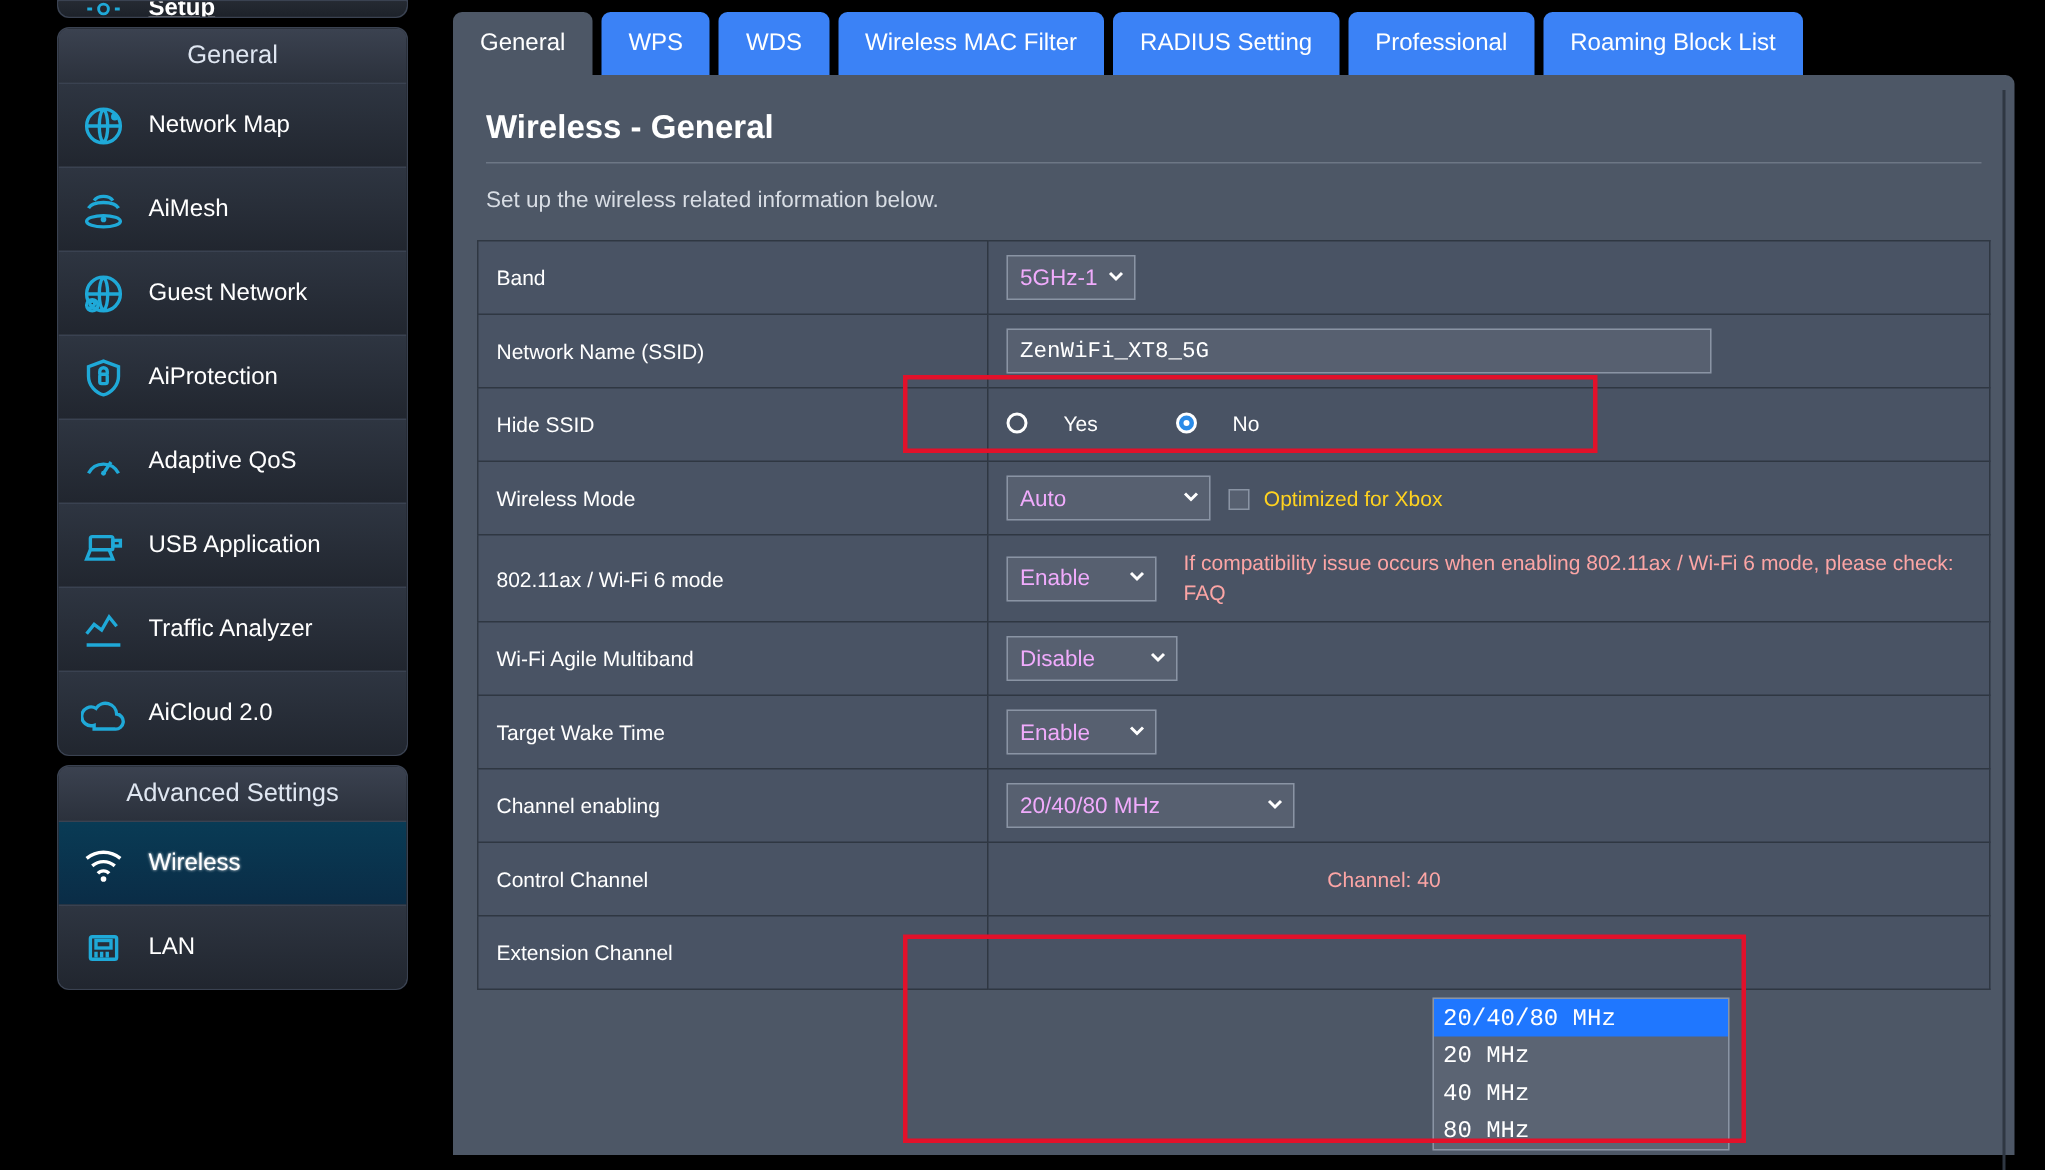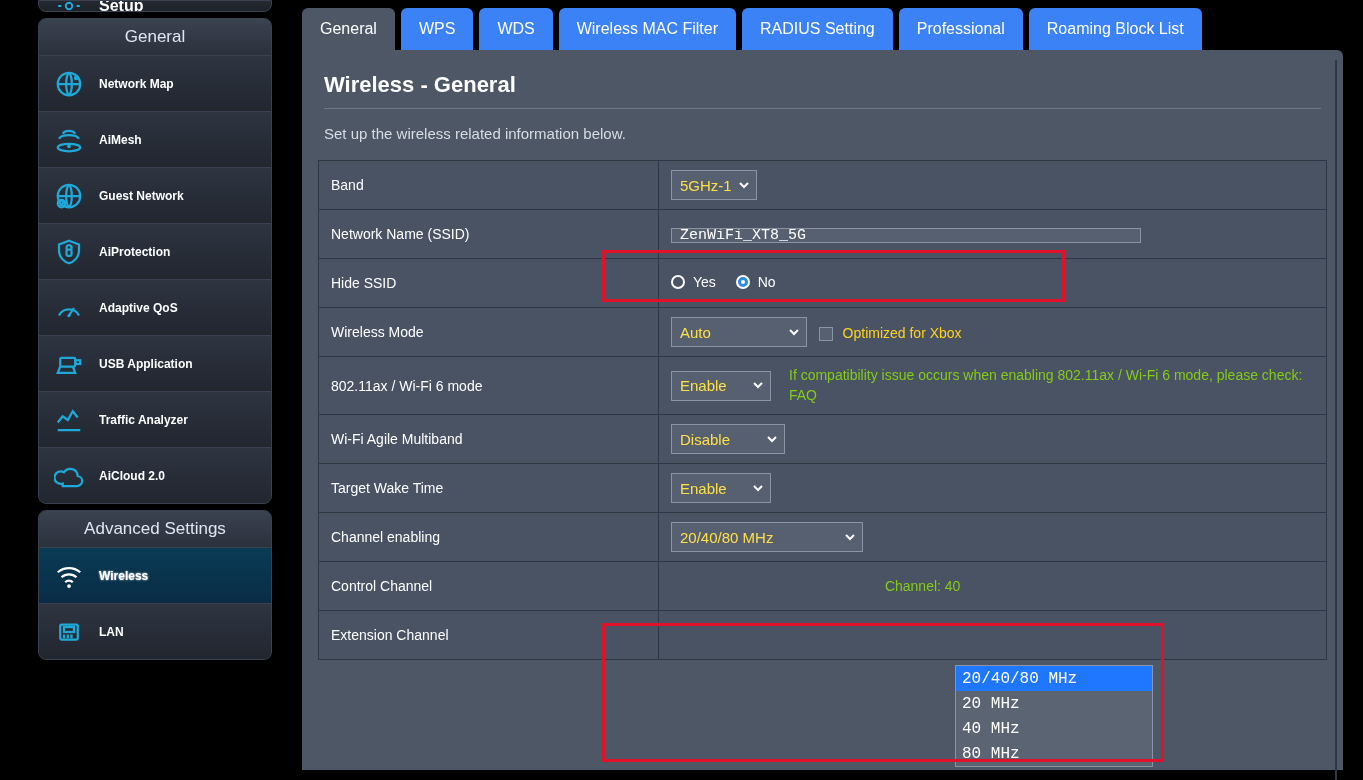--- a/index.html
+++ b/index.html
@@ -5,21 +5,21 @@
   * { box-sizing: border-box; margin: 0; padding: 0; font-family: Arial, Helvetica, sans-serif; }
   html, body { width: 1363px; height: 780px; background: #000; overflow: hidden; }
   body { display: flex; color: #fff; font-size: 14px; }
 
   
   .sidebar { width: 282px; flex: 0 0 282px; padding: 0 10px 0 38px; display: flex; flex-direction: column; gap: 6px; }
   .sidebar .panel { background: linear-gradient(#252a32, #1d222a); border: 1px solid #3a4251; border-radius: 8px; overflow: hidden; }
   .sidebar .panel-header { background: linear-gradient(#3b4250, #2b313c); padding: 8px 0; text-align: center; font-size: 17px; color: #dfe6f1; font-weight: 400; }
   .side-item { height: 56px; display: flex; align-items: center; gap: 14px; padding: 0 14px; background: linear-gradient(#2e3541, #21262f); border-top: 1px solid #3a4251; cursor: pointer; }
   .side-item:first-child { border-top: none; }
-  .side-item .label { font-weight: bold; font-size: 12px; color: #fff; }
+  .side-item .label { font-weight: normal; font-size: 16px; color: #fff; }
   .side-item.active { background: linear-gradient(#093b55, #0a2c46); }
   .side-item.active .label { text-shadow: 0 0 2px #fff; }
   .ico { width: 32px; height: 32px; display: flex; align-items: center; justify-content: center; }
   .ico svg { stroke: #1fa9d8; stroke-width: 1.8; fill: none; }
   .top-clip { height: 12px; background: linear-gradient(#252a32, #1d222a); border: 1px solid #3a4251; border-radius: 0 0 8px 8px; margin-bottom: 0; display:flex; align-items:center; padding:0 14px; gap:14px; overflow:hidden;text-decoration:underline;}
   .top-clip .label { font-weight:bold; font-size:16px; }
 
   
   .main { flex: 1; padding: 0 20px 0 20px; position: relative; }
   .tabs { display: flex; gap: 6px; padding-top: 8px; }
@@ -28,36 +28,36 @@
   .content { background: #4d5766; padding: 22px 0 0 0; border-radius: 0 6px 0 0; min-height: 720px; }
   .content h1 { font-size: 22px; font-weight: bold; color: #fff; padding: 0 22px 10px 22px; }
   .content .hr { border: 0; border-top: 1px solid #6d7785; margin: 0 22px; }
   .helper { color: #d8dde4; padding: 16px 22px 18px 22px; font-size: 15px; }
 
   table.form { width: calc(100% - 32px); margin: 0 16px; border-collapse: collapse; }
   table.form td { border: 1px solid #2f3742; background: #495364; padding: 0; height: 49px; vertical-align: middle; font-size: 14px; color: #fff; }
   table.form td.lab { width: 340px; padding-left: 12px; }
   table.form td.val { padding-left: 12px; }
 
-  .select { display: inline-flex; align-items: center; height: 30px; background: #576070; border: 1px solid #8a94a4; padding: 0 6px 0 8px; color: #fde047; font-family: "Courier New", monospace; font-size: 15px; cursor: pointer; gap: 6px; }
+  .select { display: inline-flex; align-items: center; height: 30px; background: #576070; border: 1px solid #8a94a4; padding: 0 6px 0 8px; color: #f0abfc; font-family: "Courier New", monospace; font-size: 15px; cursor: pointer; gap: 6px; }
   .select.small { min-width: 86px; }
   .select .chev { margin-left: auto; }
   .chev svg { stroke: #fff; stroke-width: 2; fill: none; width: 12px; height: 12px; }
 
-  .textinput { height: 15px; background: #576070; border: 1px solid #8a94a4; color: #fff; font-family: "Courier New", monospace; font-size: 15px; padding: 0 8px; width: 470px; }
-
-  .radio-row { display: inline-flex; gap: 8px; align-items: center; }
+  .textinput { height: 30px; background: #576070; border: 1px solid #8a94a4; color: #fff; font-family: "Courier New", monospace; font-size: 15px; padding: 0 8px; width: 470px; }
+
+  .radio-row { display: inline-flex; gap: 24px; align-items: center; }
   .radio { width: 14px; height: 14px; border-radius: 50%; border: 2px solid #fff; display: inline-block; background: #495364; position: relative; }
   .radio.checked { background: #2a8be8; }
   .radio.checked::after { content: ""; position: absolute; inset: 3px; background: #fff; border-radius: 50%; }
 
   .chk { width: 14px; height: 14px; border: 1px solid #8a94a4; background: #576070; display: inline-block; vertical-align: middle; }
 
   .linkish { color: #ffd21f; }
-  .note { color: #84cc16; font-size: 14px; }
+  .note { color: #fca5a5; font-size: 14px; }
 
   .toggle { width: 96px; height: 33px; background: linear-gradient(#2b313c, #3b4352); border: 1px solid #1a1e25; border-radius: 4px; display: inline-flex; align-items: center; }
   .toggle .knob { width: 40px; height: 27px; margin-left: 3px; background: radial-gradient(circle at 30% 25%, #343b46, #0c0f14); border-radius: 3px; }
   .toggle .state { flex: 1; text-align: center; color: #8f98a7; font-weight: bold; font-size: 15px; letter-spacing: 1px; }
 
   
   .hl { position: absolute; border: 3px solid #e2112a; pointer-events: none; z-index: 50; }
   #hl-band { left: 320px; top: 250px; width: 463px; height: 52px; }
   #hl-bw   { left: 320px; top: 623px; width: 562px; height: 139px; }
 

